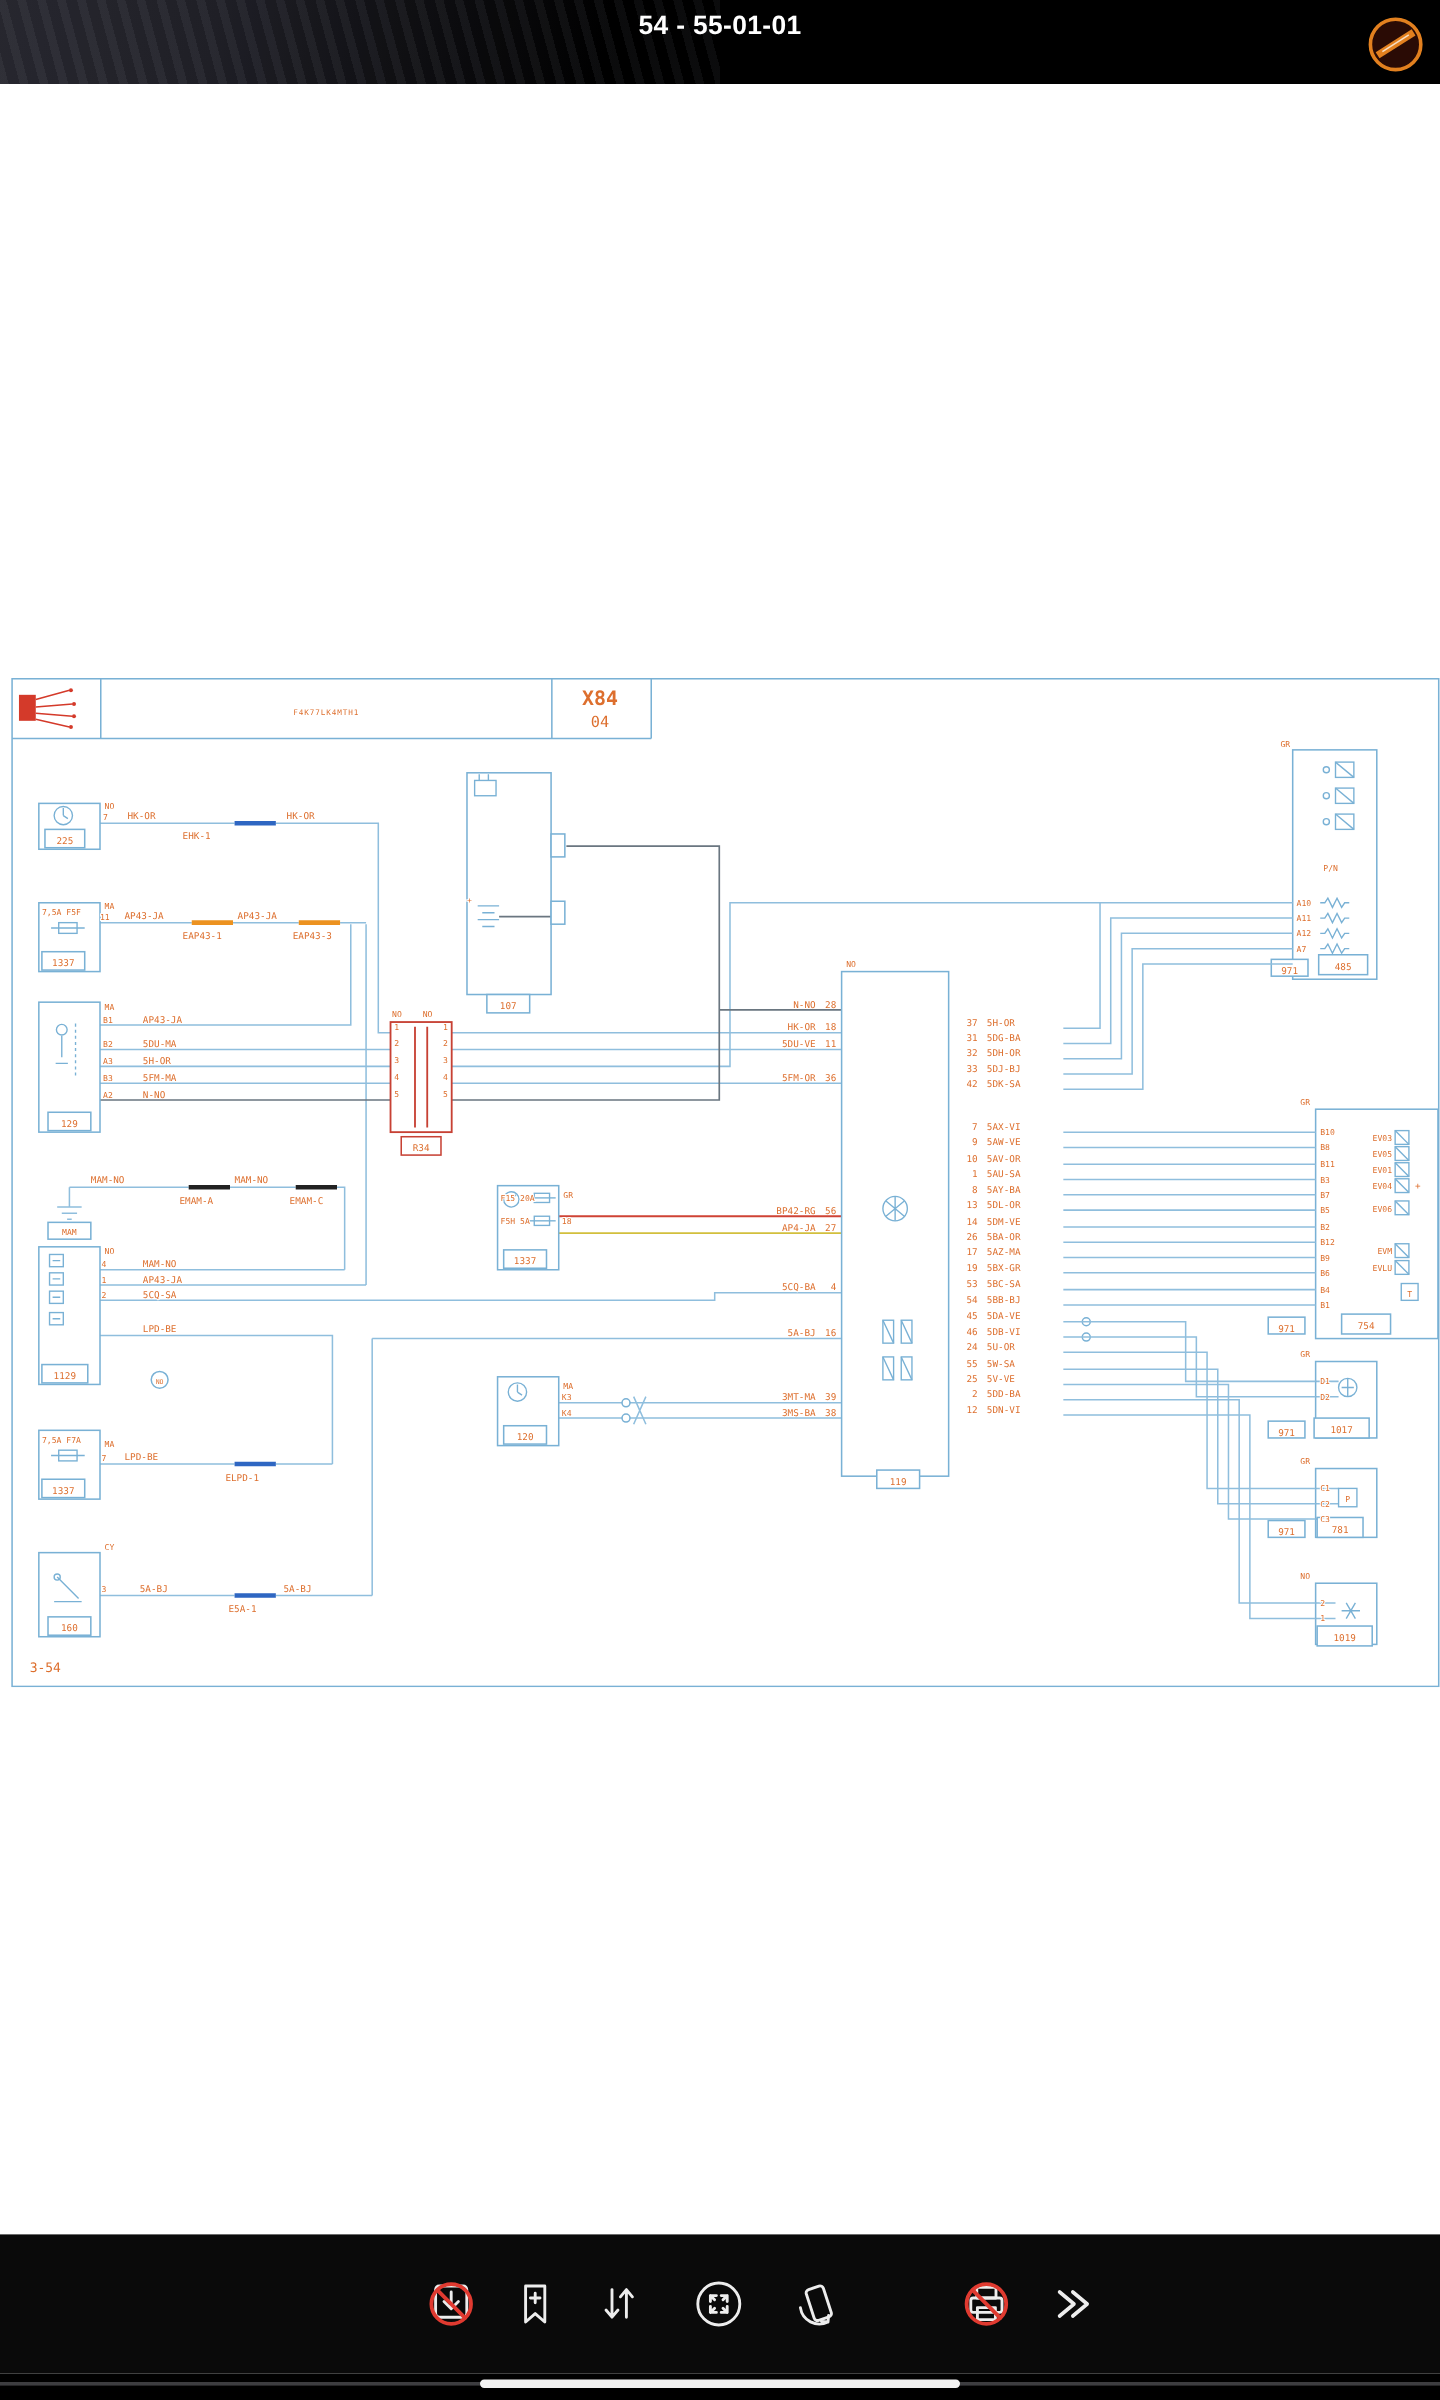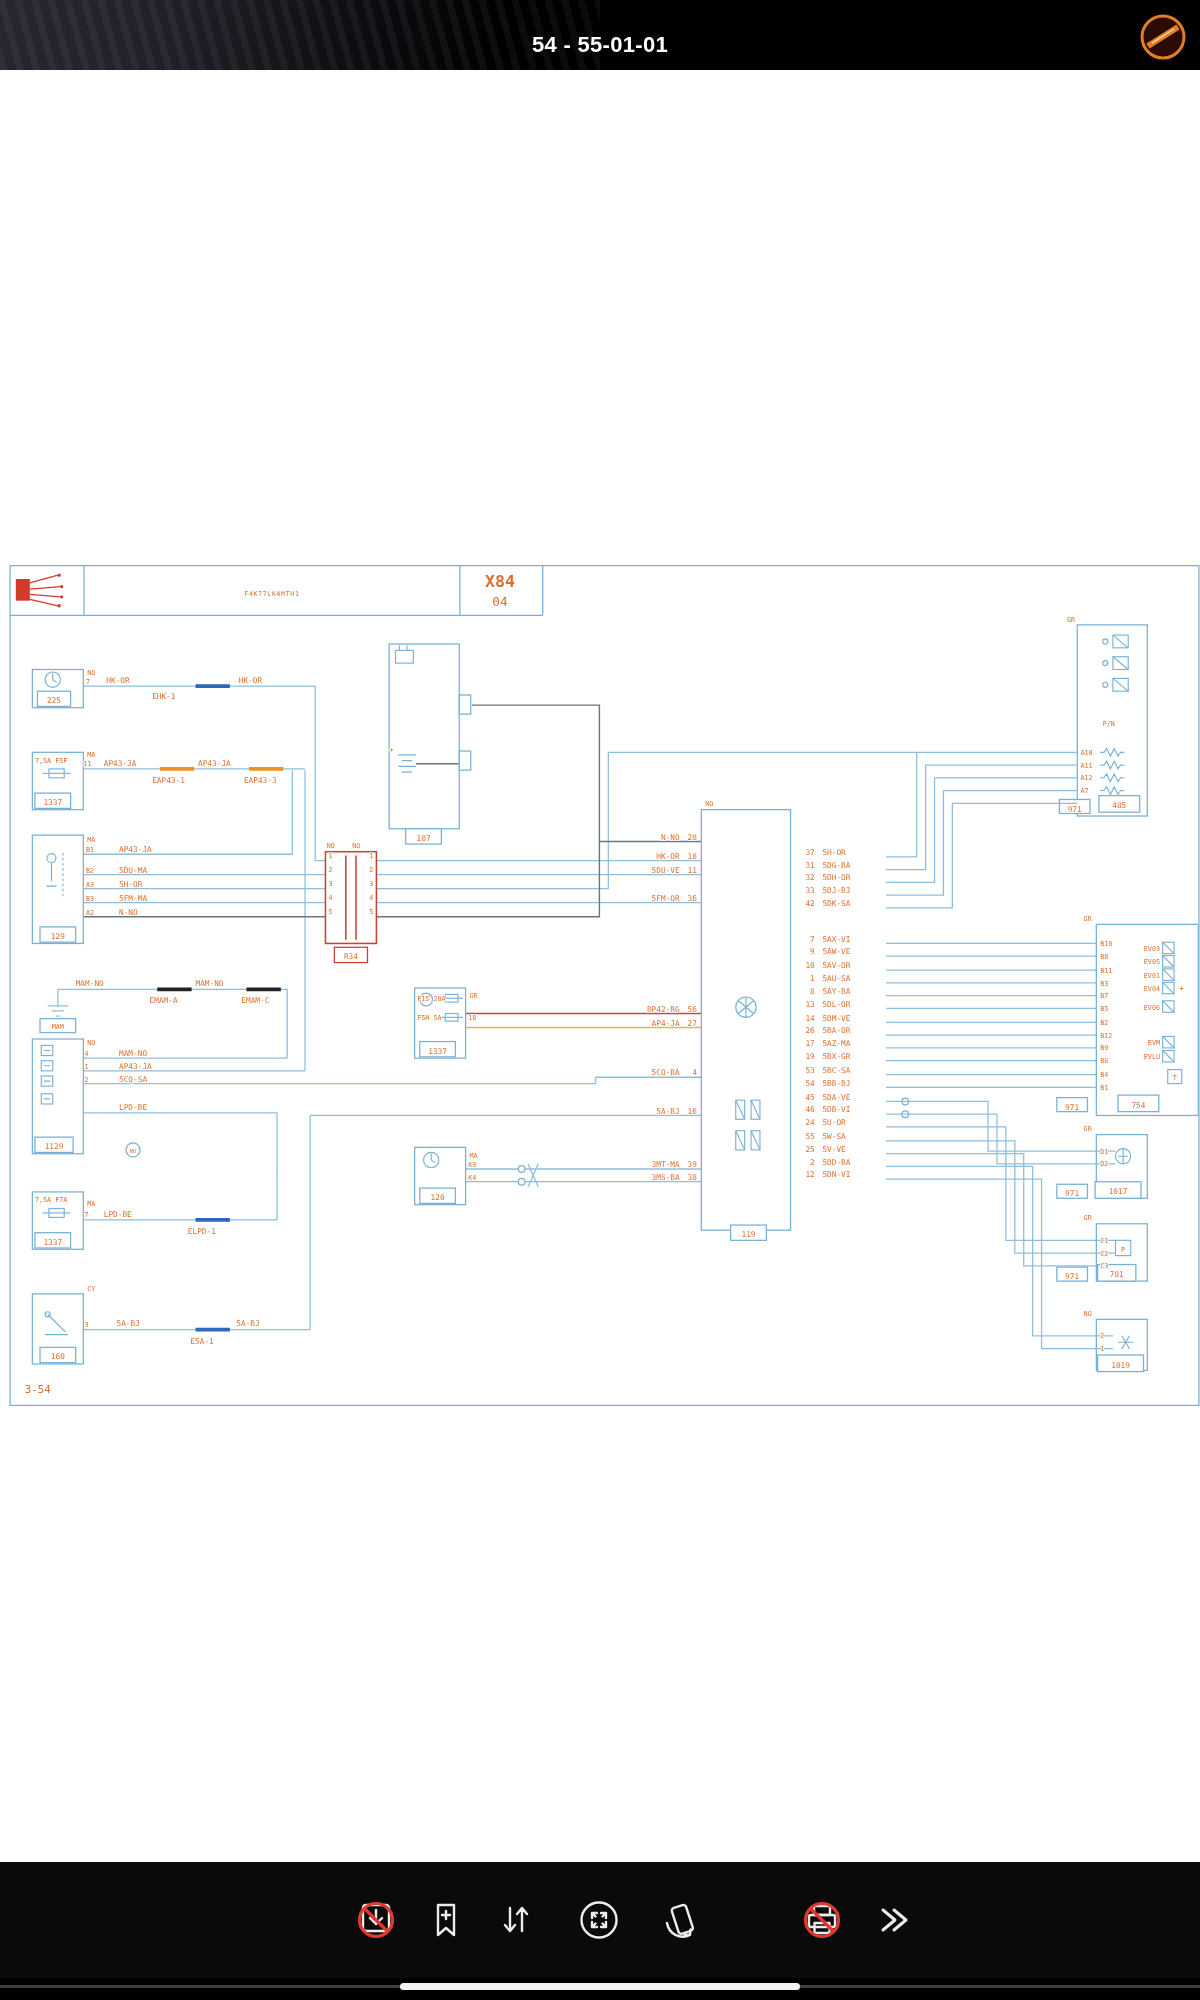--- a/index.html
+++ b/index.html
@@ -5,21 +5,21 @@
   html,body{margin:0;padding:0;background:#777;}
   .screen{position:relative;width:1200px;height:2000px;background:#fff;overflow:hidden;
           font-family:"Liberation Sans",sans-serif;}
   
   .topbar{position:absolute;left:0;top:0;width:1200px;height:70px;background:#000;}
   .bar-art{position:absolute;left:0;top:0;width:600px;height:70px;opacity:.9;
      background:
        repeating-linear-gradient(75deg, rgba(190,195,210,.07) 0 7px, rgba(0,0,0,0) 7px 16px),
        linear-gradient(100deg,#2c2c34 0%,#23232b 30%,#121216 55%,#000 85%);}
   .bar-title{position:absolute;left:0;top:8px;width:100%;text-align:center;color:#fff;
-     font-size:22px;font-weight:bold;letter-spacing:.3px;margin-top:24px;}
+     font-size:22px;font-weight:bold;letter-spacing:.3px;}
   .logo{position:absolute;left:1139px;top:13px;width:48px;height:48px;}
   
   #wiring{position:absolute;left:9px;top:565px;width:1191px;height:841px;}
   #wiring text{font-family:"DejaVu Sans Mono",monospace;fill:#dd6f2e;
      paint-order:stroke;stroke:#ffffff;stroke-width:1.3px;}
   .t4{font-size:4.3px}.t5{font-size:5.3px}.t6{font-size:6.1px}.t8{font-size:8.5px}
   .mid{text-anchor:middle}.end{text-anchor:end}
   .bx{fill:none;stroke:#79b1d5;stroke-width:1}
   .bxf{fill:#fff;stroke:#79b1d5;stroke-width:1}
   .w{fill:none;stroke:#8fbedd;stroke-width:1}

